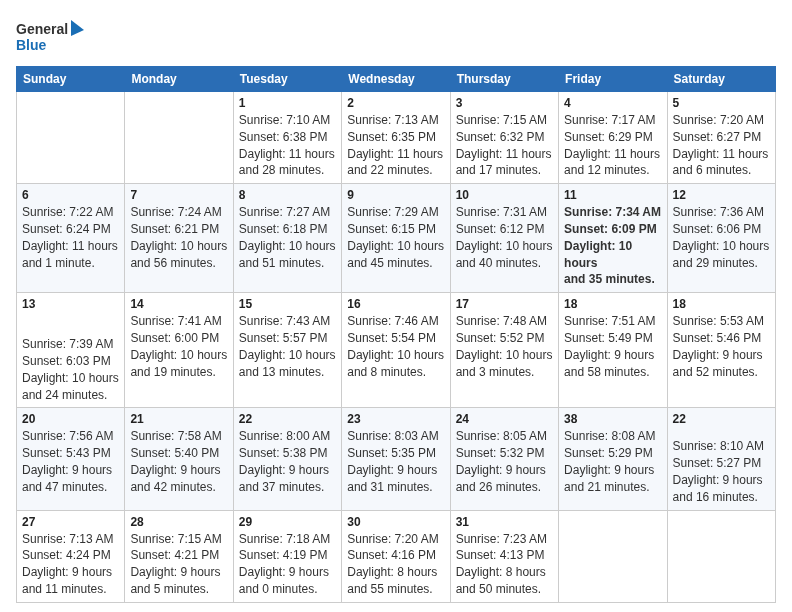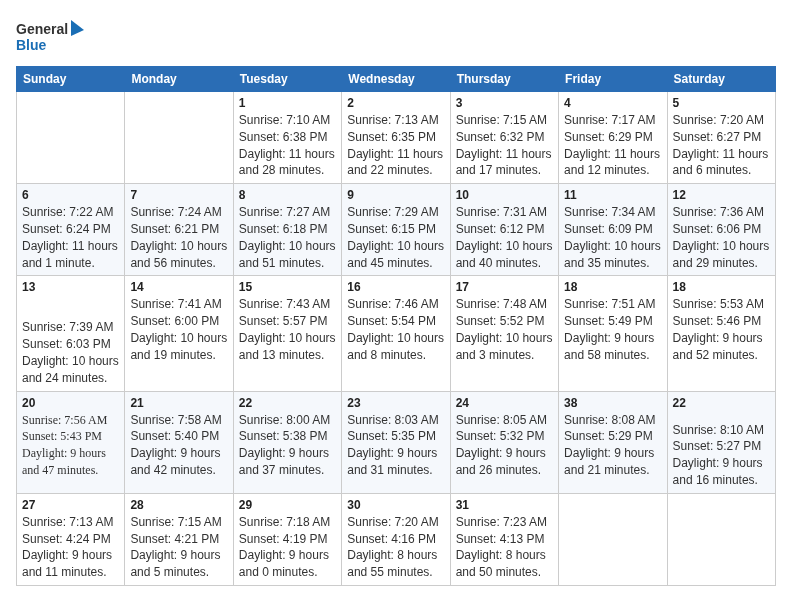--- a/index.html
+++ b/index.html
@@ -164,21 +164,21 @@
         </td>
         <td>
           <span class="day-number">10</span>
           <div class="day-info" style="white-space: pre-line;">Sunrise: 7:31 AM
 Sunset: 6:12 PM
 Daylight: 10 hours
 and 40 minutes.</div>
         </td>
         <td>
           <span class="day-number">11</span>
-          <div class="day-info" style="white-space: pre-line;">Sunrise: 7:34 AM
+          <div class="day-info" style="white-space: pre-line; font-weight: bold;">Sunrise: 7:34 AM
 Sunset: 6:09 PM
 Daylight: 10 hours
 and 35 minutes.</div>
         </td>
         <td>
           <span class="day-number">12</span>
           <div class="day-info" style="white-space: pre-line;">Sunrise: 7:36 AM
 Sunset: 6:06 PM
 Daylight: 10 hours
 and 29 minutes.</div>
@@ -231,21 +231,21 @@
           <span class="day-number">18</span>
           <div class="day-info" style="white-space: pre-line;">Sunrise: 5:53 AM
 Sunset: 5:46 PM
 Daylight: 9 hours
 and 52 minutes.</div>
         </td>
       </tr>
       <tr>
         <td>
           <span class="day-number">20</span>
-          <div class="day-info" style="white-space: pre-line; font-family: Liberation Serif, serif;">Sunrise: 7:56 AM
+          <div class="day-info" style="white-space: pre-line;">Sunrise: 7:56 AM
 Sunset: 5:43 PM
 Daylight: 9 hours
 and 47 minutes.</div>
         </td>
         <td>
           <span class="day-number">21</span>
           <div class="day-info" style="white-space: pre-line;">Sunrise: 7:58 AM
 Sunset: 5:40 PM
 Daylight: 9 hours
 and 42 minutes.</div>

